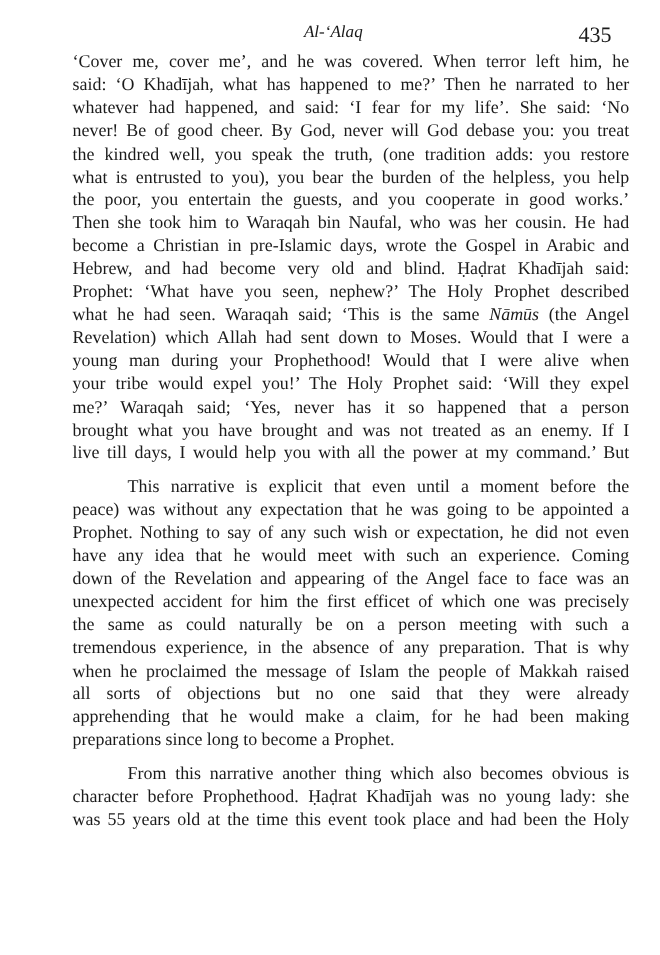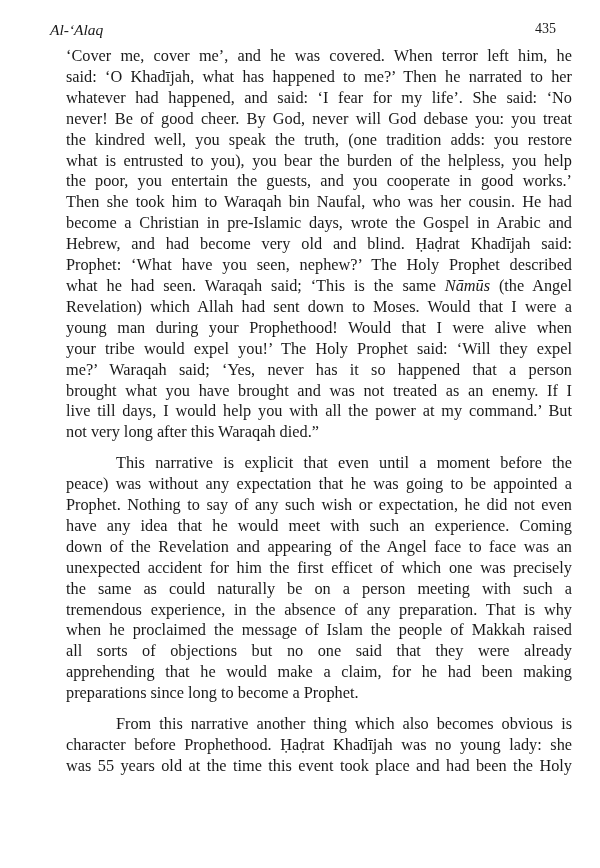--- a/index.html
+++ b/index.html
@@ -1,20 +1,20 @@
 <!DOCTYPE html>
 <html><head>
 <meta charset="utf-8">
 <style>
   html, body { margin: 0; padding: 0; background: #ffffff; }
   body { width: 600px; height: 868px; overflow: hidden; position: relative;
          font-family: "Liberation Serif", "DejaVu Serif", serif; color: #1a1a1a; }
   .header { position: absolute; top: 18px; left: 50px; width: 506px; height: 24px; }
-  .running-title { position: absolute; left: 0; right: 0; text-align: left; font-style: italic; font-size: 15.5px; top: 3px; }
-  .page-number { position: absolute; right: 0; top: 3px; font-size: 14px; }
+  .running-title { position: absolute; left: 0; right: 0; text-align: center; font-style: italic; font-size: 15.5px; top: 3px; }
+  .page-number { position: absolute; right: 0; top: 3px; font-size: 20px; }
   .body { position: absolute; top: 46px; left: 50px; width: 506px; margin-left: 16px; }
   .para { margin: 0; font-size: 16.3px; line-height: 20.9px; text-align: justify; text-align-last: justify; }
   .para .ln { display: block; text-align: justify; text-align-last: justify; white-space: normal; }
   .para .ln.last { text-align-last: left; }
   .para.gap { margin-top: 10px; }
   .indent { padding-left: 50px; }
   i { font-style: italic; }
 </style>
 </head>
 <body>
@@ -37,21 +37,20 @@
       <span class="ln">become a Christian in pre-Islamic days, wrote the Gospel in Arabic and</span>
       <span class="ln">Hebrew, and had become very old and blind. Ḥaḍrat Khadījah said:</span>
       <span class="ln">Prophet: ‘What have you seen, nephew?’ The Holy Prophet described</span>
       <span class="ln">what he had seen. Waraqah said; ‘This is the same <i>Nāmūs</i> (the Angel</span>
       <span class="ln">Revelation) which Allah had sent down to Moses. Would that I were a</span>
       <span class="ln">young man during your Prophethood! Would that I were alive when</span>
       <span class="ln">your tribe would expel you!’ The Holy Prophet said: ‘Will they expel</span>
       <span class="ln">me?’ Waraqah said; ‘Yes, never has it so happened that a person</span>
       <span class="ln">brought what you have brought and was not treated as an enemy. If I</span>
       <span class="ln">live till days, I would help you with all the power at my command.’ But</span>
-      <span class="ln last">not very long after this Waraqah died.”</span>
     </p>
   <p class="para gap">
       <span class="ln indent">This narrative is explicit that even until a moment before the</span>
       <span class="ln">peace) was without any expectation that he was going to be appointed a</span>
       <span class="ln">Prophet. Nothing to say of any such wish or expectation, he did not even</span>
       <span class="ln">have any idea that he would meet with such an experience. Coming</span>
       <span class="ln">down of the Revelation and appearing of the Angel face to face was an</span>
       <span class="ln">unexpected accident for him the first efficet of which one was precisely</span>
       <span class="ln">the same as could naturally be on a person meeting with such a</span>
       <span class="ln">tremendous experience, in the absence of any preparation. That is why</span>

